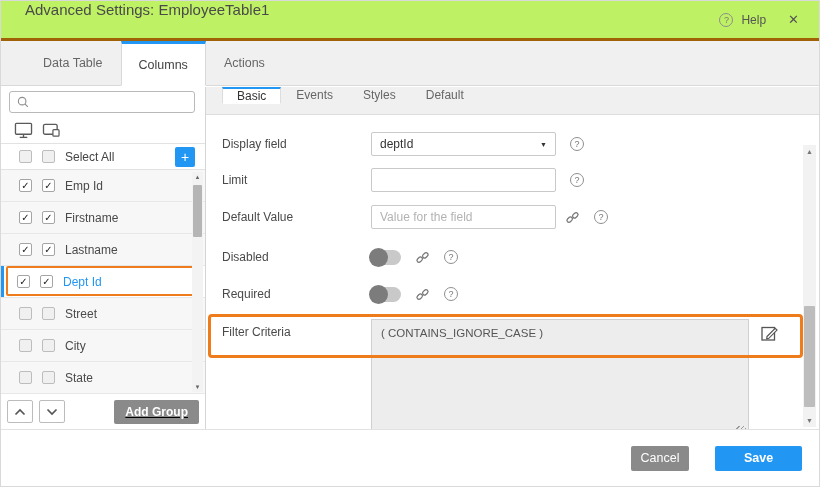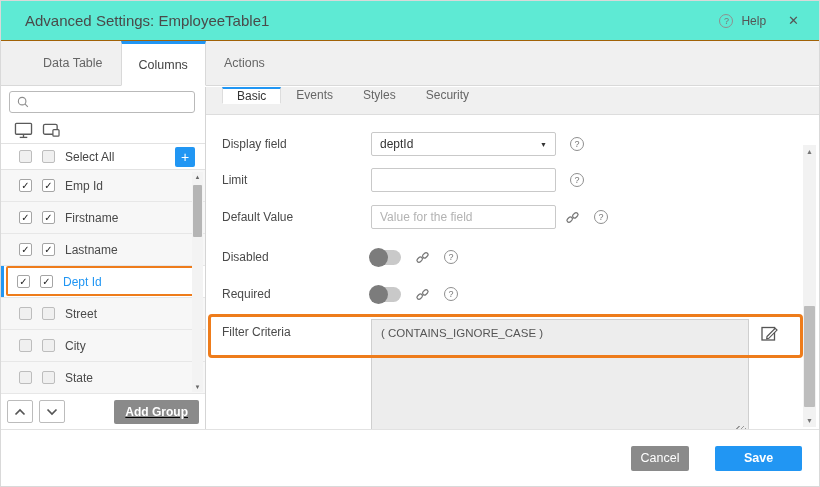--- a/index.html
+++ b/index.html
@@ -1,21 +1,21 @@
 <!DOCTYPE html>
 <html><head>
 <meta charset="utf-8">
 <style>
   * { margin:0; padding:0; box-sizing:border-box; }
   body { font-family:"Liberation Sans", sans-serif; background:#fff; }
   .app { position:relative; width:820px; height:487px; background:#fff; overflow:hidden; border:1px solid #d9d9d9; }
 
   
-  .titlebar { height:40px; background:#5eead4; border-bottom:1px solid #a16207;
-    display:flex; align-items:center; padding:0 20px 0 24px; }
+  .titlebar { height:40px; background:#bef264; border-bottom:3px solid #a16207;
+    display:flex; padding:0 20px 0 24px; }
   .title { font-size:15px; color:#4a4a4a; }
   .titlebar-right { margin-left:auto; display:flex; align-items:center; gap:8px; }
   .help-circle { width:14px; height:14px; border:1px solid #8f8f8f; border-radius:50%;
     font-size:9px; color:#777; display:flex; align-items:center; justify-content:center; }
   .help-text { font-size:12px; color:#555; margin-right:14px; }
   .close-x { font-size:13px; color:#555; cursor:pointer; }
 
   
   .tabstrip { height:45px; background:#f0f0f0; border-bottom:1px solid #d9d9d9;
     display:flex; align-items:stretch; padding-left:24px; position:relative; }
@@ -229,21 +229,21 @@
         <button class="add-group">Add Group</button>
       </div>
     </div>
 
     <div class="right-panel">
 
       <div class="subtabstrip">
         <div class="subtab active">Basic</div>
         <div class="subtab">Events</div>
         <div class="subtab">Styles</div>
-        <div class="subtab">Security</div>
+        <div class="subtab">Default</div>
       </div>
 
       <div class="form-area">
 
         <div class="frow" style="top:17px">
           <span class="flabel">Display field</span>
           <div class="select-box">
             <span>deptId</span>
             <span class="caret">▼</span>
           </div>

